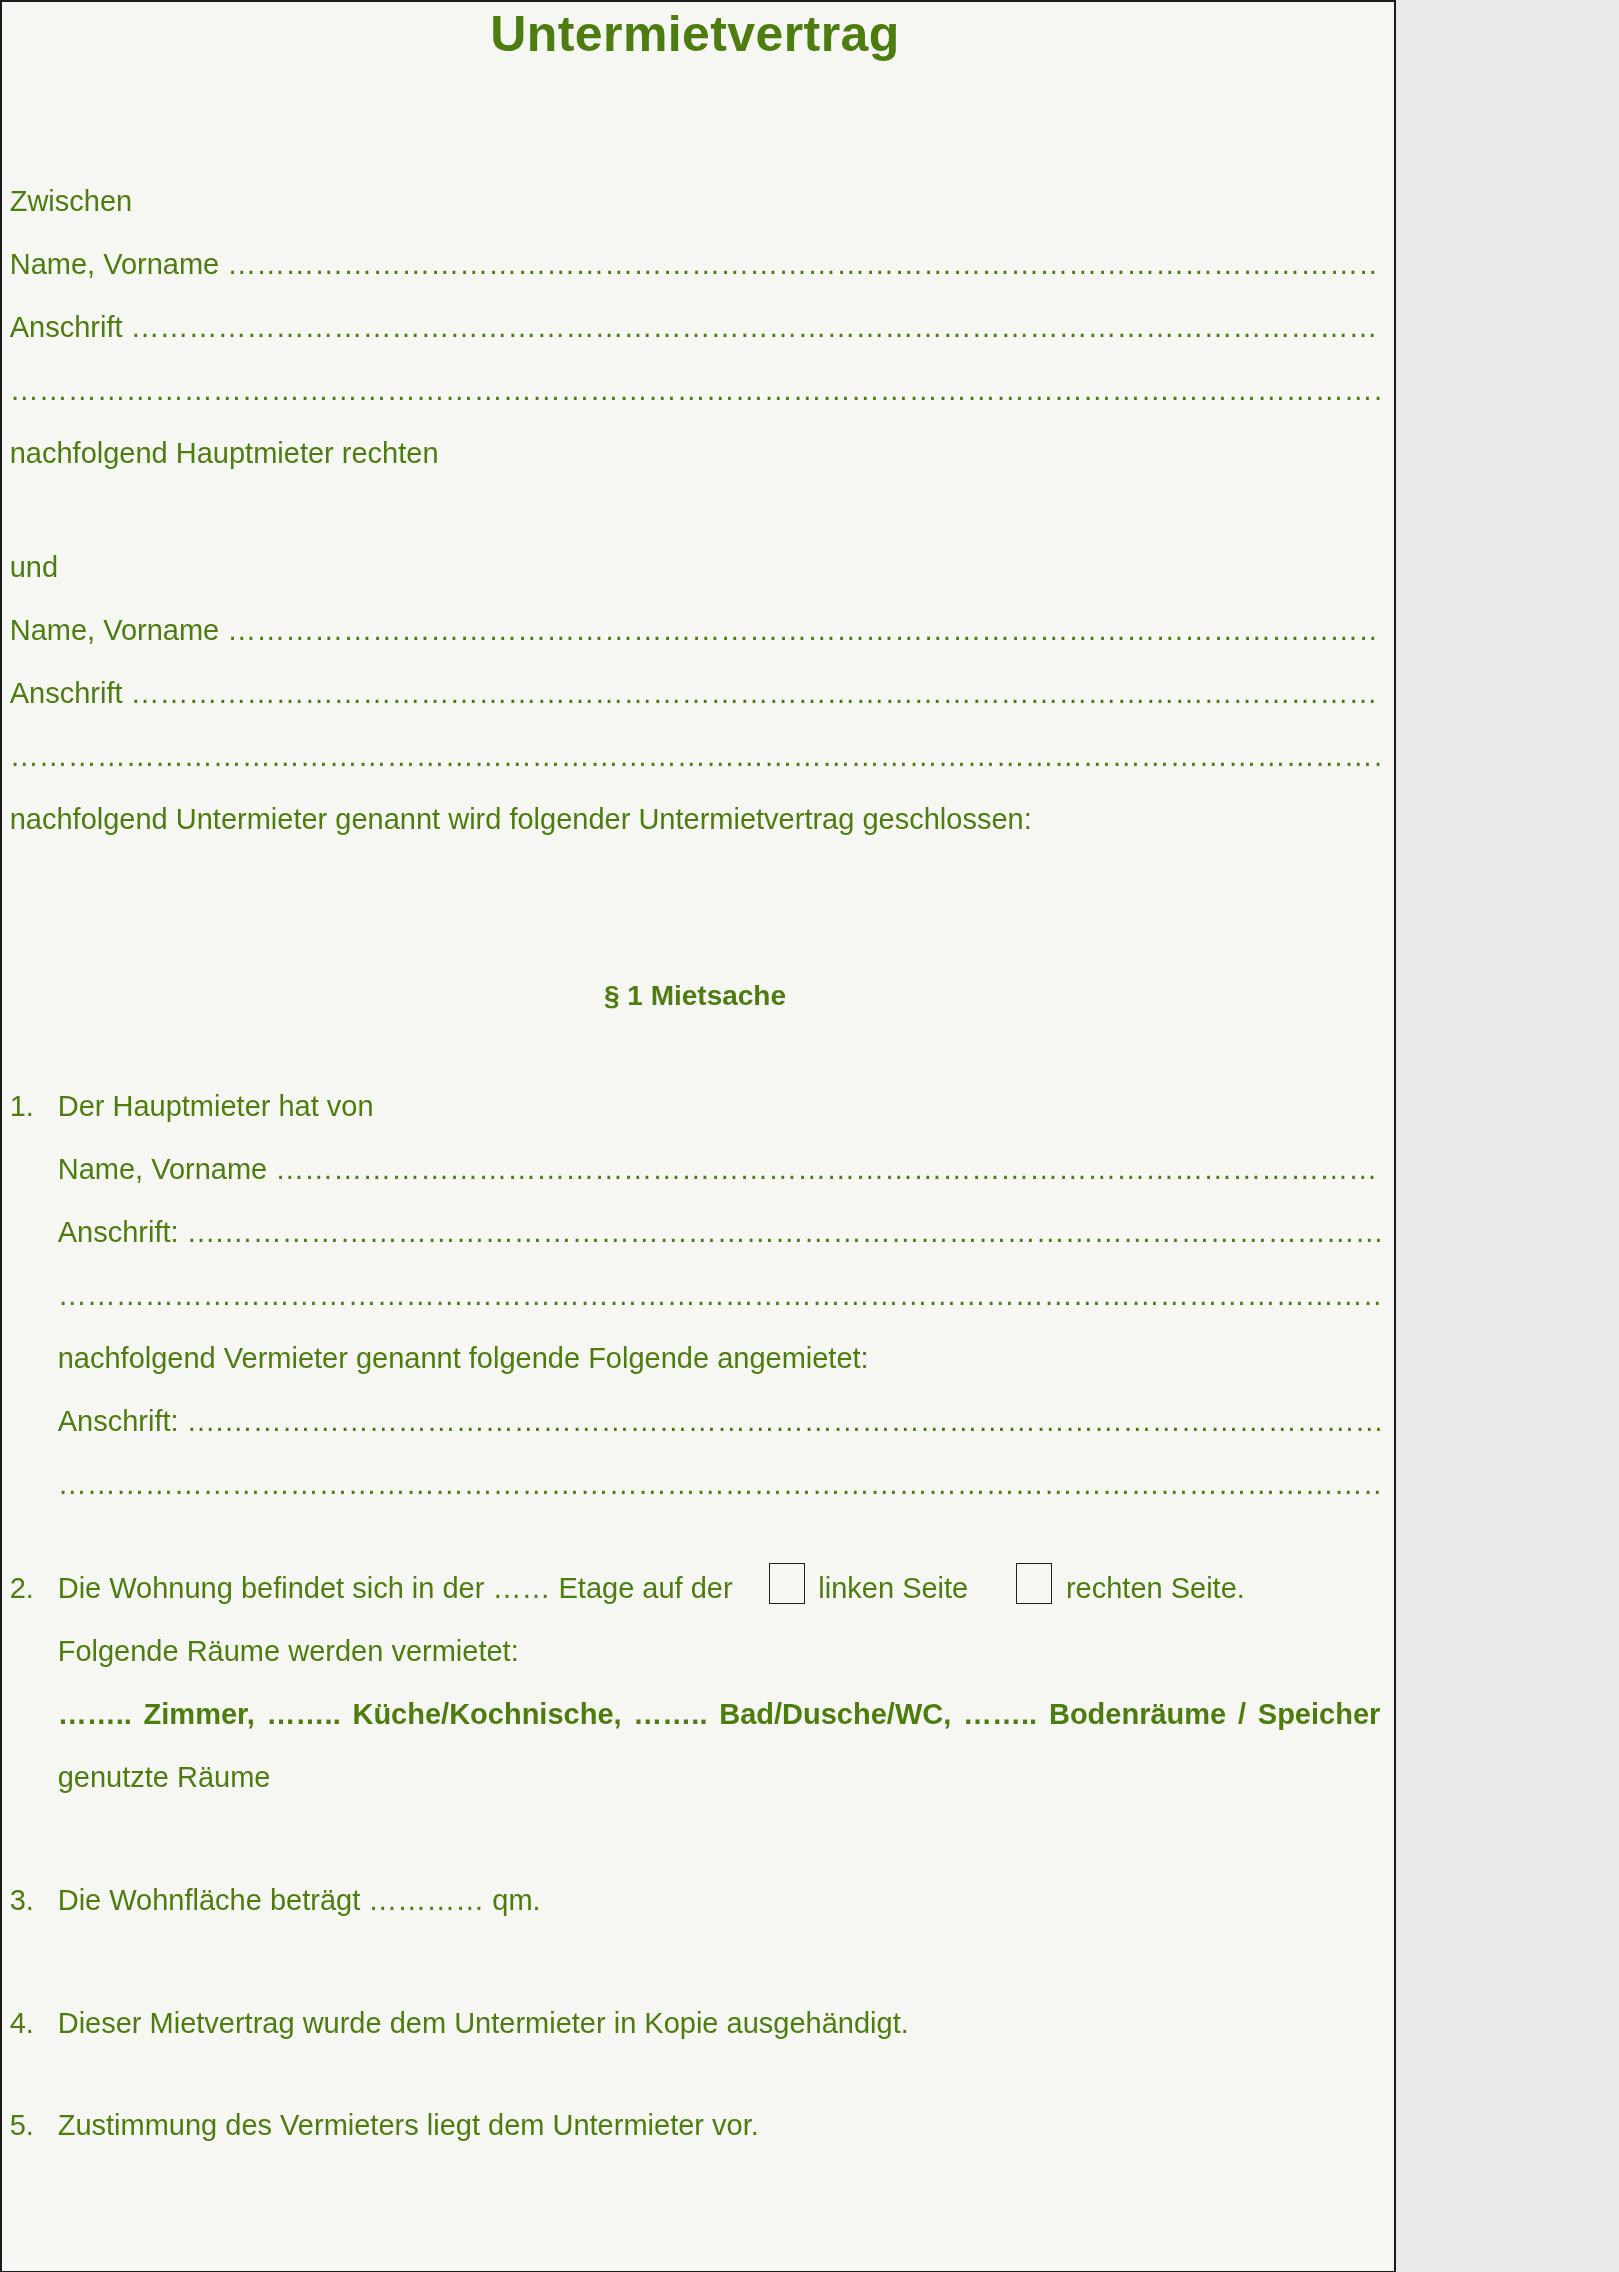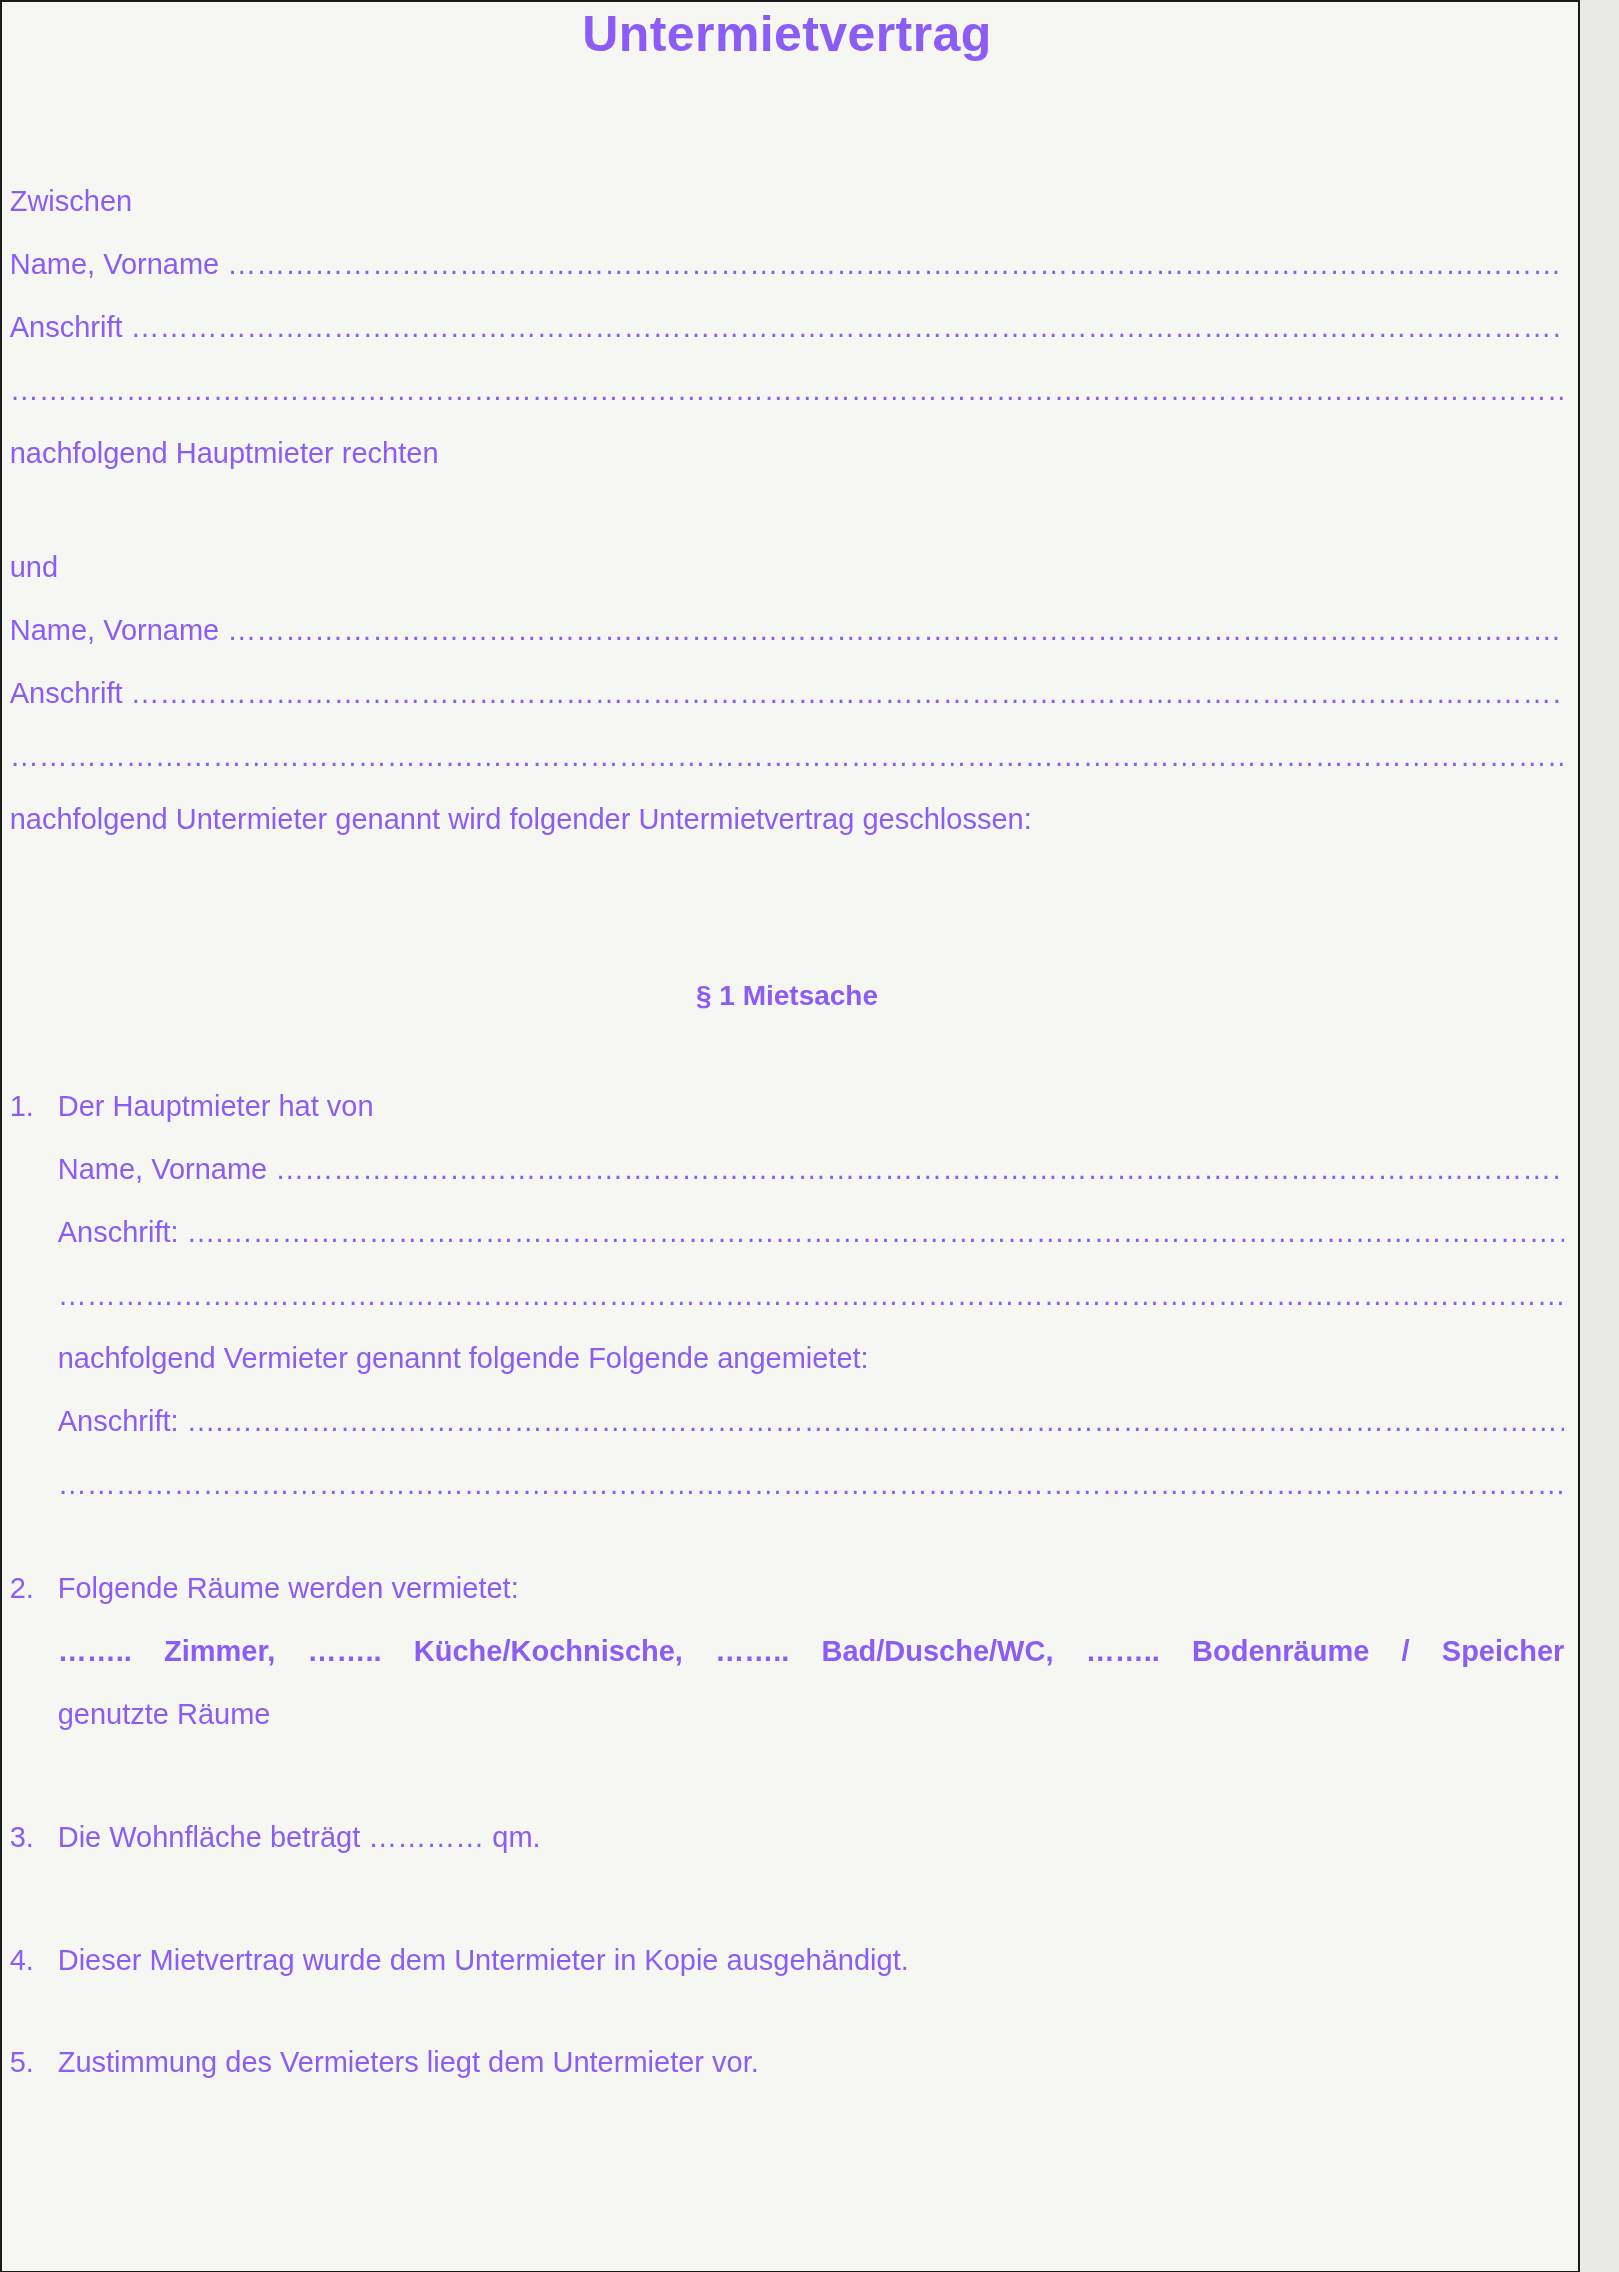--- a/index.html
+++ b/index.html
@@ -4,28 +4,28 @@
 <style>
   * { box-sizing: border-box; }
   html, body { margin: 0; padding: 0; }
   body {
     width: 1620px;
     height: 2273px;
     background: #e9e9e7;
     font-family: "Liberation Sans", "DejaVu Sans", sans-serif;
   }
   .page {
-    width: 1580px;
+    width: 1396px;
     height: 2273px;
     background: #f6f6f3;
     border: 2.6px solid #1b1b1b;
     padding: 5.1px 13.7px 0 7.7px;
     overflow: hidden;
     font-size: 29px;
-    color: #8b5cf6;
+    color: #4d7c0f;
   }
   .title {
     font-size: 50px;
     line-height: 55px;
     margin: 0;
     text-align: center;
     font-weight: bold;
     letter-spacing: 0.4px;
   }
   .line { line-height: 63px; }
@@ -104,20 +104,23 @@
       <div class="line fill">……………………………………………………………………………………………………………………………………………………………...</div>
       <div class="line">nachfolgend Vermieter genannt folgende Folgende angemietet:</div>
       <div class="line fill">Anschrift: ….………………………………………………………………………………………………………………………………………</div>
       <div class="line fill">……………………………………………………………………………………………………………………………………………………………...</div>
     </div>
   </div>
 
   <div class="item item-2">
     <div class="num line">2.</div>
     <div class="content">
+      <div class="line nowrap">
+        <span>Die Wohnung befindet sich in der …… Etage auf der</span><span class="checkbox cb1"></span><span>linken Seite</span><span class="checkbox cb2"></span><span>rechten Seite.</span>
+      </div>
       <div class="line">Folgende Räume werden vermietet:</div>
       <div class="line jline">…….. Zimmer,  …….. Küche/Kochnische,  …….. Bad/Dusche/WC,  …….. Bodenräume / Speicher</div>
       <div class="line">genutzte Räume</div>
     </div>
   </div>
 
   <div class="item item-3">
     <div class="num line">3.</div>
     <div class="content">
       <div class="line">Die Wohnfläche beträgt  ………… qm.</div>

